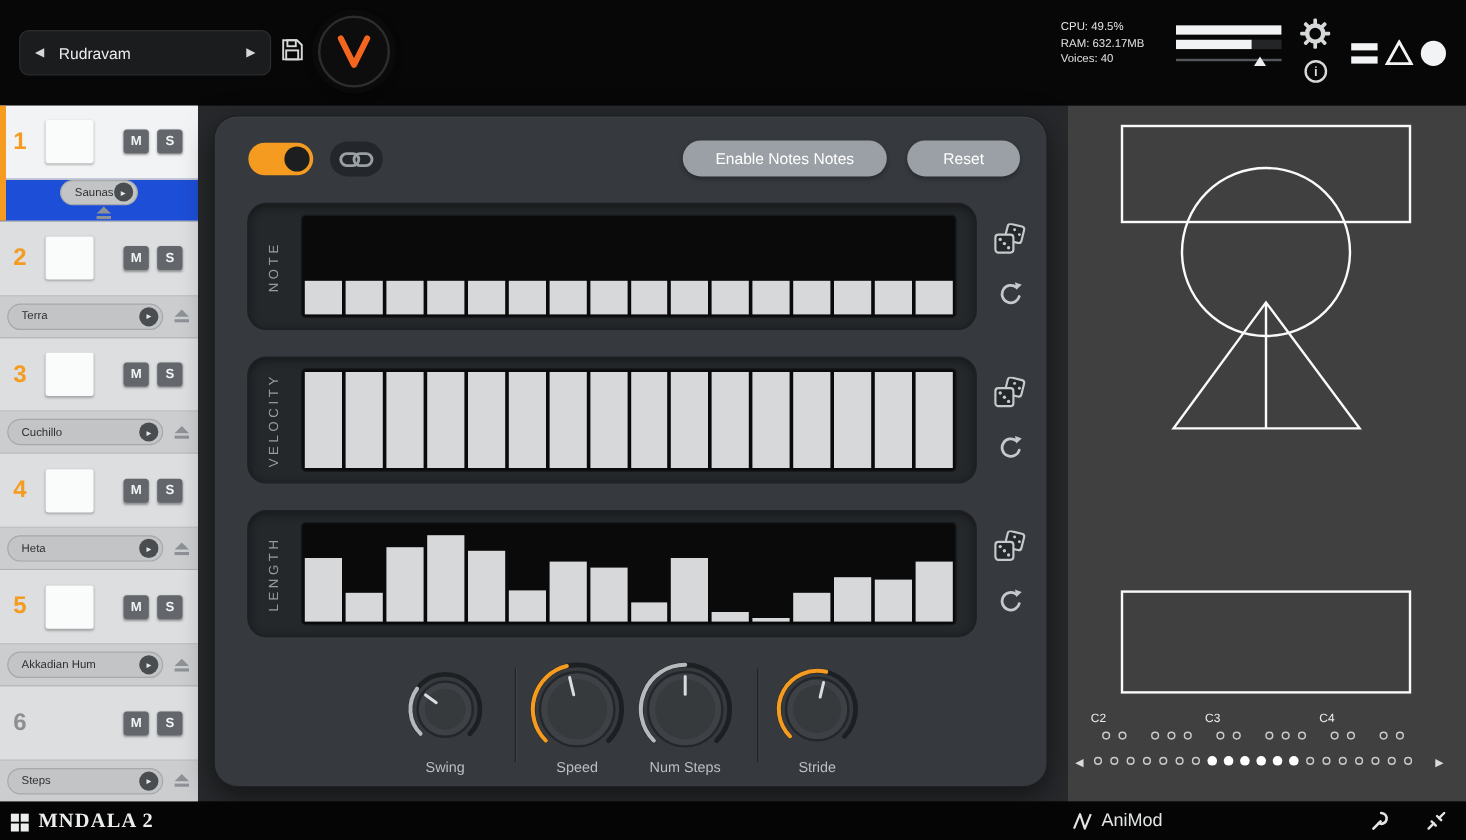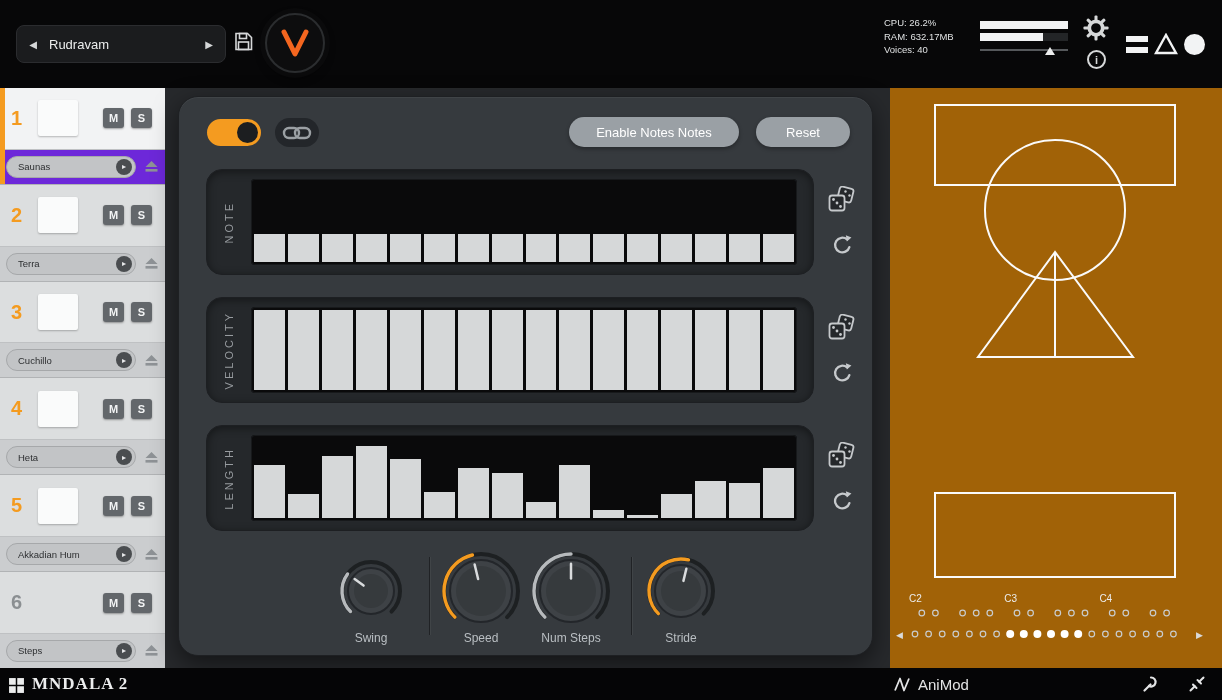--- a/index.html
+++ b/index.html
@@ -36,21 +36,21 @@
   .brand-circle{width:21px;height:21px;border-radius:50%;background:#f2f3f4;}
 
   
   .sidebar{position:absolute;left:0;top:88px;width:165px;height:580px;background:#cfd1d3;display:flex;flex-direction:column;}
   .track{position:relative;flex:1;display:flex;flex-direction:column;border-bottom:1px solid #b1b3b5;overflow:hidden;}
   .track:last-child{border-bottom:none;}
   .track.active::before{content:"";position:absolute;left:0;top:0;bottom:0;width:5px;background:var(--accent);z-index:2;}
   .t-upper{flex:1;display:flex;align-items:center;gap:9px;padding-left:11px;background:#dcdedf;}
   .t-lower{height:35px;display:flex;align-items:center;padding:0 6px;background:#cbcdcf;border-top:1px solid #bfc1c3;}
   .track.active .t-upper{background:#f2f3f4;}
-  .track.active .t-lower{background:#6d28d9;}
+  .track.active .t-lower{background:#1d4ed8;flex-direction:column;}
   .t-num{width:18px;font-size:20px;font-weight:bold;color:var(--accent);}
   .track.empty .t-num{color:#8b8f92;}
   .t-thumb{width:40px;height:36px;background:#fafbfb;border-radius:2px;box-shadow:0 1px 2px rgba(0,0,0,.25);}
   .t-thumb.hidden{visibility:hidden;}
   .t-ms-wrap{margin-left:auto;margin-right:13px;display:flex;gap:7px;}
   .t-ms{width:21px;height:20px;border:none;border-radius:3px;background:#63676b;color:#f2f3f4;font-size:11px;font-weight:bold;box-shadow:0 1px 2px rgba(0,0,0,.35);}
   .t-select{flex:1;height:22px;border-radius:11px;background:#c2c4c6;border:1px solid #a6a8aa;display:flex;align-items:center;padding:0 3px 0 11px;cursor:pointer;}
   .t-name{flex:1;font-size:9.5px;color:#2d2f31;white-space:nowrap;overflow:hidden;}
   .t-chev{width:16px;height:16px;border-radius:50%;background:#4a4d50;color:#e8e9ea;font-size:8px;display:flex;align-items:center;justify-content:center;}
   .t-eject{margin-left:8px;background:none;border:none;display:flex;align-items:center;}
@@ -70,21 +70,21 @@
   .seq-label{writing-mode:vertical-rl;transform:rotate(180deg);letter-spacing:3px;font-size:11px;color:#989ca0;}
   .seq-screen{flex:1;height:86px;margin-right:16px;background:#0a0a0b;border-radius:4px;display:flex;align-items:flex-end;padding:3px;gap:3px;box-shadow:inset 0 0 0 1px #17191b;}
   .bar{flex:1;background:var(--bar);}
   .seq-icons{width:44px;display:flex;flex-direction:column;align-items:center;gap:20px;margin-left:6px;}
   .icon-btn{background:none;border:none;display:flex;}
   .knob{position:absolute;width:80px;text-align:center;}
   .knob-label{margin-top:-4px;font-size:12px;color:#babfc3;}
   .kdiv{position:absolute;width:1px;height:78px;top:460px;background:#202225;box-shadow:1px 0 0 rgba(255,255,255,.05);}
 
   
-  .right-panel{position:absolute;left:890px;top:88px;width:332px;height:580px;background:#a16207;}
+  .right-panel{position:absolute;left:890px;top:88px;width:332px;height:580px;background:#404040;}
 
   
   .footer{position:absolute;left:0;top:668px;width:1222px;height:32px;background:#050506;}
   .f-logo{position:absolute;left:8px;top:50%;transform:translateY(-50%);display:flex;align-items:flex-end;gap:7px;font-family:Liberation Serif, serif;}
   .f-brand{font-weight:bold;font-size:17px;letter-spacing:1px;color:#eceded;}
   .f-animod{position:absolute;left:893px;top:50%;transform:translateY(-50%);display:flex;align-items:center;gap:7px;font-size:15px;color:#e3e4e5;}
   .f-icons{position:absolute;right:16px;top:50%;transform:translateY(-50%);display:flex;gap:28px;}
 </style>
 </head>
 <body>
@@ -105,21 +105,21 @@
           <rect x="5.5" y="11" width="10" height="7.5"></rect>
         </g>
       </svg>
     </button>
     <div class="logo-badge">
       <svg width="34" height="30" viewBox="0 0 34 30">
         <path d="M6 4 L17 26 L28 4" fill="none" stroke="#f4661f" stroke-width="5" stroke-linecap="round" stroke-linejoin="round"></path>
       </svg>
     </div>
     <div class="stats">
-      <div>CPU: 26.2%</div>
+      <div>CPU: 49.5%</div>
       <div>RAM: 632.17MB</div>
       <div>Voices: 40</div>
     </div>
     <div class="meters">
       <div class="meter">
           <div class="fill" id="m1" style="width: 100%;"></div>
         </div>
       <div class="meter">
           <div class="fill" id="m2" style="width: 72%;"></div>
         </div>

